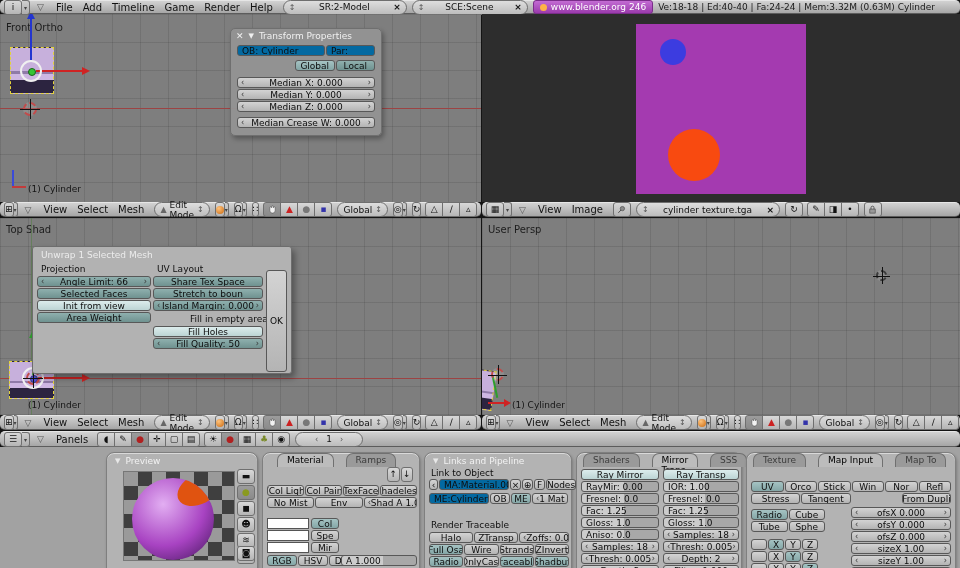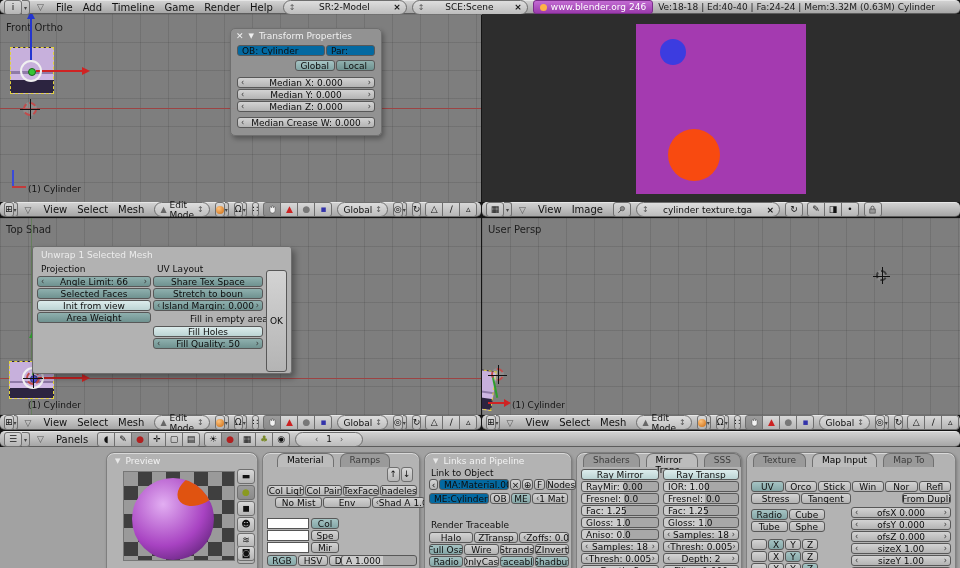--- a/index.html
+++ b/index.html
@@ -51,21 +51,21 @@
   .btn.w2{flex:2;}
   .btn.w3{flex:3;}
   .row{position:absolute;display:flex;gap:1px;}
   .collist{position:absolute;display:flex;flex-direction:column;gap:1px;}
   .collist .btn{flex:none;height:11px;}
   
   .panel{position:absolute;background:#b3b3b3;border:1px solid #7f7f7f;border-radius:8px;
          box-shadow:inset 0 1px 0 #d9d9d9, 1px 2px 3px rgba(0,0,0,.25);box-sizing:border-box;}
   .ptitle{position:absolute;left:8px;top:3px;color:#f2f2f2;font-size:9px;display:flex;gap:5px;align-items:center;}
   .ptitle .tri{font-size:7px;color:#e8e8e8;}
-  .tabs{position:absolute;display:flex;gap:6px;}
+  .tabs{position:absolute;display:flex;gap:12px;}
   .tab{padding:1px 9px 0 9px;height:12px;font-size:9px;color:#3c3c3c;background:#9a9a9a;
        border:1px solid #707070;border-bottom:none;border-radius:7px 7px 0 0;}
   .tab.active{background:#bcbcbc;color:#000;}
   .plabel{position:absolute;font-size:9px;color:#101010;}
   
   .axisline-x{position:absolute;left:0;right:0;height:1px;background:#9c4343;}
   .axisline-y{position:absolute;top:0;bottom:0;width:1px;background:#5c7f50;opacity:.7;}
   .meshobj{position:absolute;border:1px dashed #e3d33c;
            background:linear-gradient(#c7b0dc 0 52%,#8f7aa8 52% 58%,#cdb6e2 58% 72%,#2c2440 72%);}
   .manip-circle{position:absolute;border:2px solid #f0f0f0;border-radius:50%;box-sizing:border-box;}
@@ -444,21 +444,21 @@
     <div class="row" style="right:6px;top:14px;width:26px;">
       <span class="ic" style="width:12px">↑</span>
       <span class="ic" style="width:12px">↓</span>
     </div>
     <div class="row" style="left:4px;top:32px;width:150px;">
         <span class="btn">VCol Light</span>
         <span class="btn">VCol Paint</span>
         <span class="btn">TexFace</span>
         <span class="btn">Shadeless</span>
       </div>
-    <div class="row" style="left:12px;top:44px;width:150px;">
+    <div class="row" style="left:4px;top:44px;width:150px;">
         <span class="btn">No Mist</span>
         <span class="btn">Env</span>
         <span class="btn num">Shad A 1.000</span>
       </div>
     <div class="collist" style="left:4px;top:65px;width:42px;">
       <span class="swatch"></span>
       <span class="swatch"></span>
       <span class="swatch"></span>
     </div>
     <div class="collist" style="left:48px;top:65px;width:28px;">

